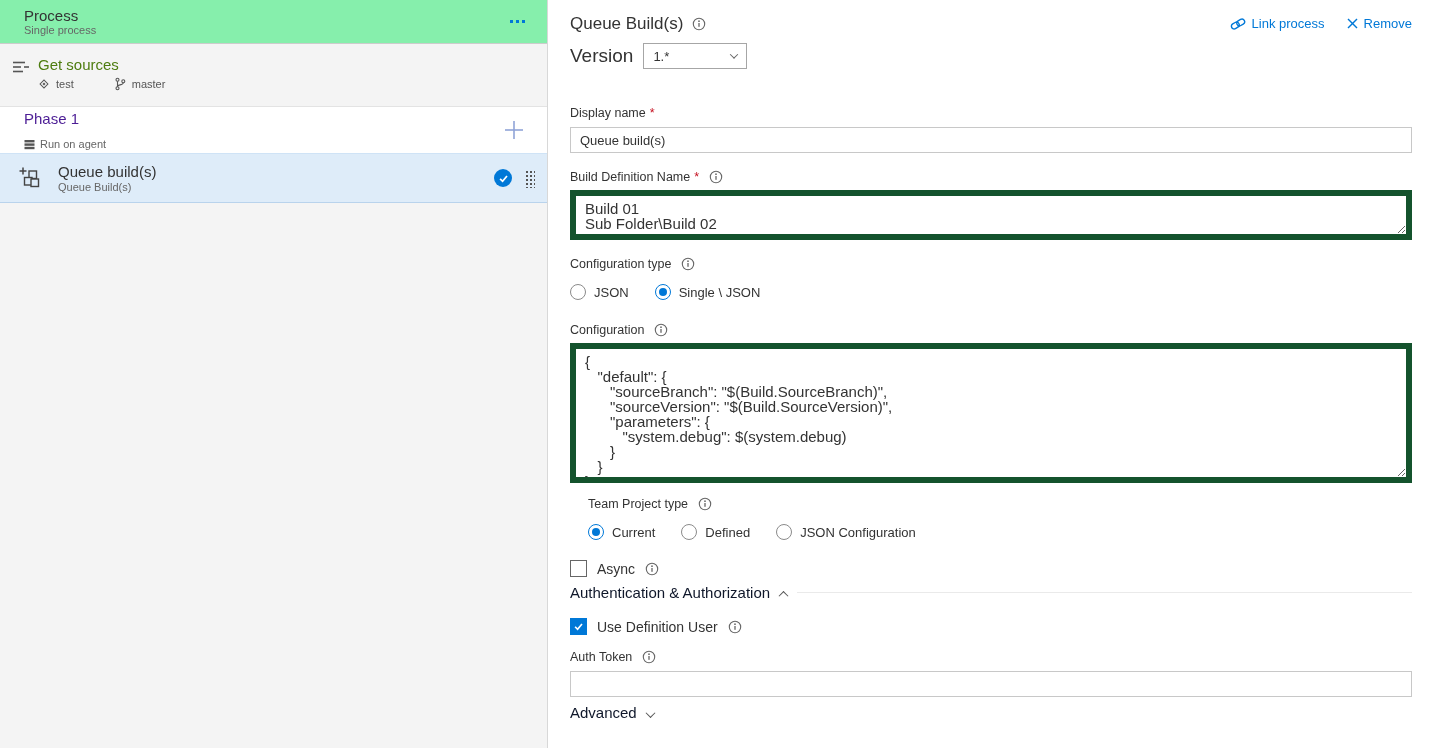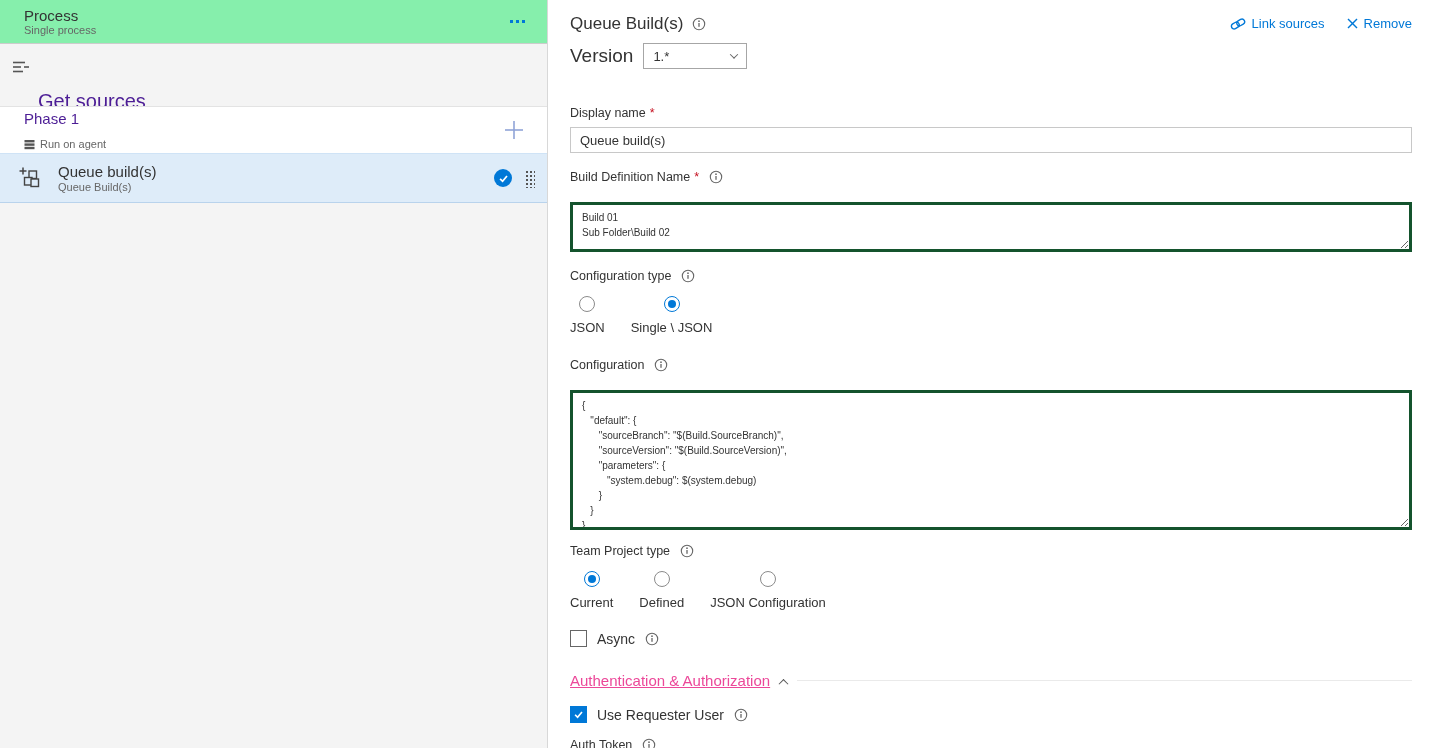--- a/index.html
+++ b/index.html
@@ -21,21 +21,21 @@
     display:flex; align-items:center; justify-content:space-between;
     padding:0 18px 0 24px; flex:0 0 44px;
   }
   .sh-title { font-size:15px; color:#333; line-height:17px; }
   .sh-sub   { font-size:11px; color:#666; line-height:13px; }
   .ellipsis-btn { display:flex; gap:3px; cursor:pointer; padding:4px; }
   .ellipsis-btn i { width:3px; height:3px; background:#0078d7; display:block; }
 
   .get-sources { padding:12px 0 0 10px; height:62px; display:flex; flex:0 0 62px; }
   .gs-icon { margin:3px 8px 0 2px; }
-  .gs-title { font-size:20px; color:#4c1d95; line-height:18px;margin-top:36px; }
+  .gs-title { font-size:15px; color:#4d7c0f; line-height:18px; }
   .gs-badges { display:flex; align-items:center; gap:6px; margin-top:3px; font-size:11px; color:#555; }
   .gs-badges .sep { width:28px; }
 
   .phase-card { background:#fff; border-top:1px solid #e3e3e3; flex:0 0 auto; }
   .phase-header {
     height:46px; display:flex; align-items:center; justify-content:space-between;
     padding:0 16px 0 24px;
   }
   .ph-title { font-size:15px; color:#4c1d95; line-height:18px; }
   .ph-sub { font-size:11px; color:#666; display:flex; align-items:center; gap:5px; margin-top:10px; }
@@ -83,47 +83,47 @@
   .field.first-field { margin-top:37px; }
   .label-row { display:flex; align-items:center; gap:7px; font-size:12.5px; color:#333; }
   .req { color:#c50f1f; margin-left:-3px; }
   .label-row .info { margin-left:3px; }
 
   input.text {
     width:100%; height:26px; border:1px solid #c8c8c8; margin-top:7px;
     padding:0 9px; font-size:13px; font-family:inherit; color:#333; display:block;
   }
   textarea {
-    width:100%; border:3px solid #14532d; margin-top:18px;
-    padding:5px 9px; font-size:10px; line-height:15px;
+    width:100%; border:6px solid #14532d; margin-top:6px;
+    padding:5px 9px; font-size:15px; line-height:15px;
     font-family:"Liberation Sans", sans-serif; color:#333; resize:both; display:block;
   }
   .ta-small { height:50px; }
   .ta-large { height:140px; }
 
   .radio-row { display:flex; align-items:center; gap:26px; margin-top:13px; }
-  .radio { display:flex; align-items:center; gap:8px; font-size:13px; cursor:pointer;flex-direction:column; }
+  .radio { display:flex; align-items:center; gap:8px; font-size:13px; cursor:pointer; }
   .radio-circle {
     width:16px; height:16px; border-radius:50%; border:1px solid #8a8a8a;
     background:#fff; position:relative; flex:0 0 16px;
   }
   .radio-circle.sel { border-color:#0078d7; }
   .radio-circle.sel::after {
     content:""; position:absolute; left:3px; top:3px; right:3px; bottom:3px;
     border-radius:50%; background:#0078d7;
   }
 
   .checkbox-row { display:flex; align-items:center; gap:10px; margin-top:20px; font-size:14px; }
   .checkbox {
     width:17px; height:17px; border:1px solid #666; background:#fff; cursor:pointer;
     display:flex; align-items:center; justify-content:center; flex:0 0 17px;
   }
   .checkbox.checked { background:#0078d7; border-color:#0078d7; }
 
-  .section-row { display:flex; align-items:center; margin-top:25px; font-size:15px; color:#ec4899; cursor:pointer;text-decoration:underline; }
+  .section-row { display:flex; align-items:center; margin-top:7px; font-size:15px; color:#0f172a; cursor:pointer; }
   .section-row .chev-wrap { margin:0 4px 0 10px; }
   .section-line { flex:1; height:1px; background:#eaeaea; margin-left:6px; }
 
   
   .chev { display:inline-block; width:7px; height:7px; border-right:1.4px solid #555; border-bottom:1.4px solid #555; }
   .chev.down { transform:rotate(45deg) translate(-1px,-1px); }
   .chev.up { transform:rotate(-135deg) translate(-1px,-1px); }
   .select-box .chev { width:6px; height:6px; border-color:#666; }
 
   .icon-svg { display:block; }
@@ -254,21 +254,21 @@
         </svg>
       </div>
       <div class="panel-actions">
         <button class="action-link">
           <svg class="icon-svg" width="16" height="14" viewBox="0 0 16 14">
             <g transform="rotate(-30 8 7)" stroke="#0078d7" stroke-width="1.4" fill="none">
               <rect x="0.8" y="4.3" width="8.2" height="5.4" rx="2.7"></rect>
               <rect x="7" y="4.3" width="8.2" height="5.4" rx="2.7"></rect>
             </g>
           </svg>
-          <span>Link sources</span>
+          <span>Link process</span>
         </button>
         <button class="action-link">
           <svg class="icon-svg" width="11" height="11" viewBox="0 0 11 11">
             <g stroke="#0078d7" stroke-width="1.4">
                 <path d="M1 1l9 9"></path>
                 <path d="M10 1l-9 9"></path>
               </g>
           </svg>
           <span>Remove</span>
         </button>
@@ -339,21 +339,21 @@
    "default": {
       "sourceBranch": "$(Build.SourceBranch)",
       "sourceVersion": "$(Build.SourceVersion)",
       "parameters": {
          "system.debug": $(system.debug)
       }
    }
 }</textarea>
     </div>
 
-    <div class="field" style="margin-top:14px;">
+    <div class="field" style="margin-top:14px;margin-left:18px;">
       <div class="label-row">
         <span>Team Project type</span>
         <svg class="icon-svg info" width="14" height="14" viewBox="0 0 14 14">
           <circle cx="7" cy="7" r="5.7" fill="none" stroke="#666" stroke-width="1.1"></circle>
           <rect x="6.35" y="6" width="1.3" height="3.8" fill="#666"></rect>
             <circle cx="7" cy="4.2" r="0.85" fill="#666"></circle>
         </svg>
       </div>
       <div class="radio-row">
         <span class="radio">
@@ -386,21 +386,21 @@
       <span class="chev-wrap"><span class="chev up"></span></span>
       <span class="section-line"></span>
     </div>
 
     <div class="checkbox-row" style="margin-top:17px;">
       <span class="checkbox checked">
         <svg class="icon-svg" width="11" height="11" viewBox="0 0 12 12">
             <path d="M2.3 6.3 5 9 9.8 3.3" stroke="#fff" stroke-width="1.8" fill="none"></path>
           </svg>
       </span>
-      <span>Use Requester User</span>
+      <span>Use Definition User</span>
       <svg class="icon-svg info" width="14" height="14" viewBox="0 0 14 14">
         <circle cx="7" cy="7" r="5.7" fill="none" stroke="#666" stroke-width="1.1"></circle>
         <rect x="6.35" y="6" width="1.3" height="3.8" fill="#666"></rect>
           <circle cx="7" cy="4.2" r="0.85" fill="#666"></circle>
       </svg>
     </div>
 
     <div class="field" style="margin-top:15px;">
       <div class="label-row">
         <span>Auth Token</span>

